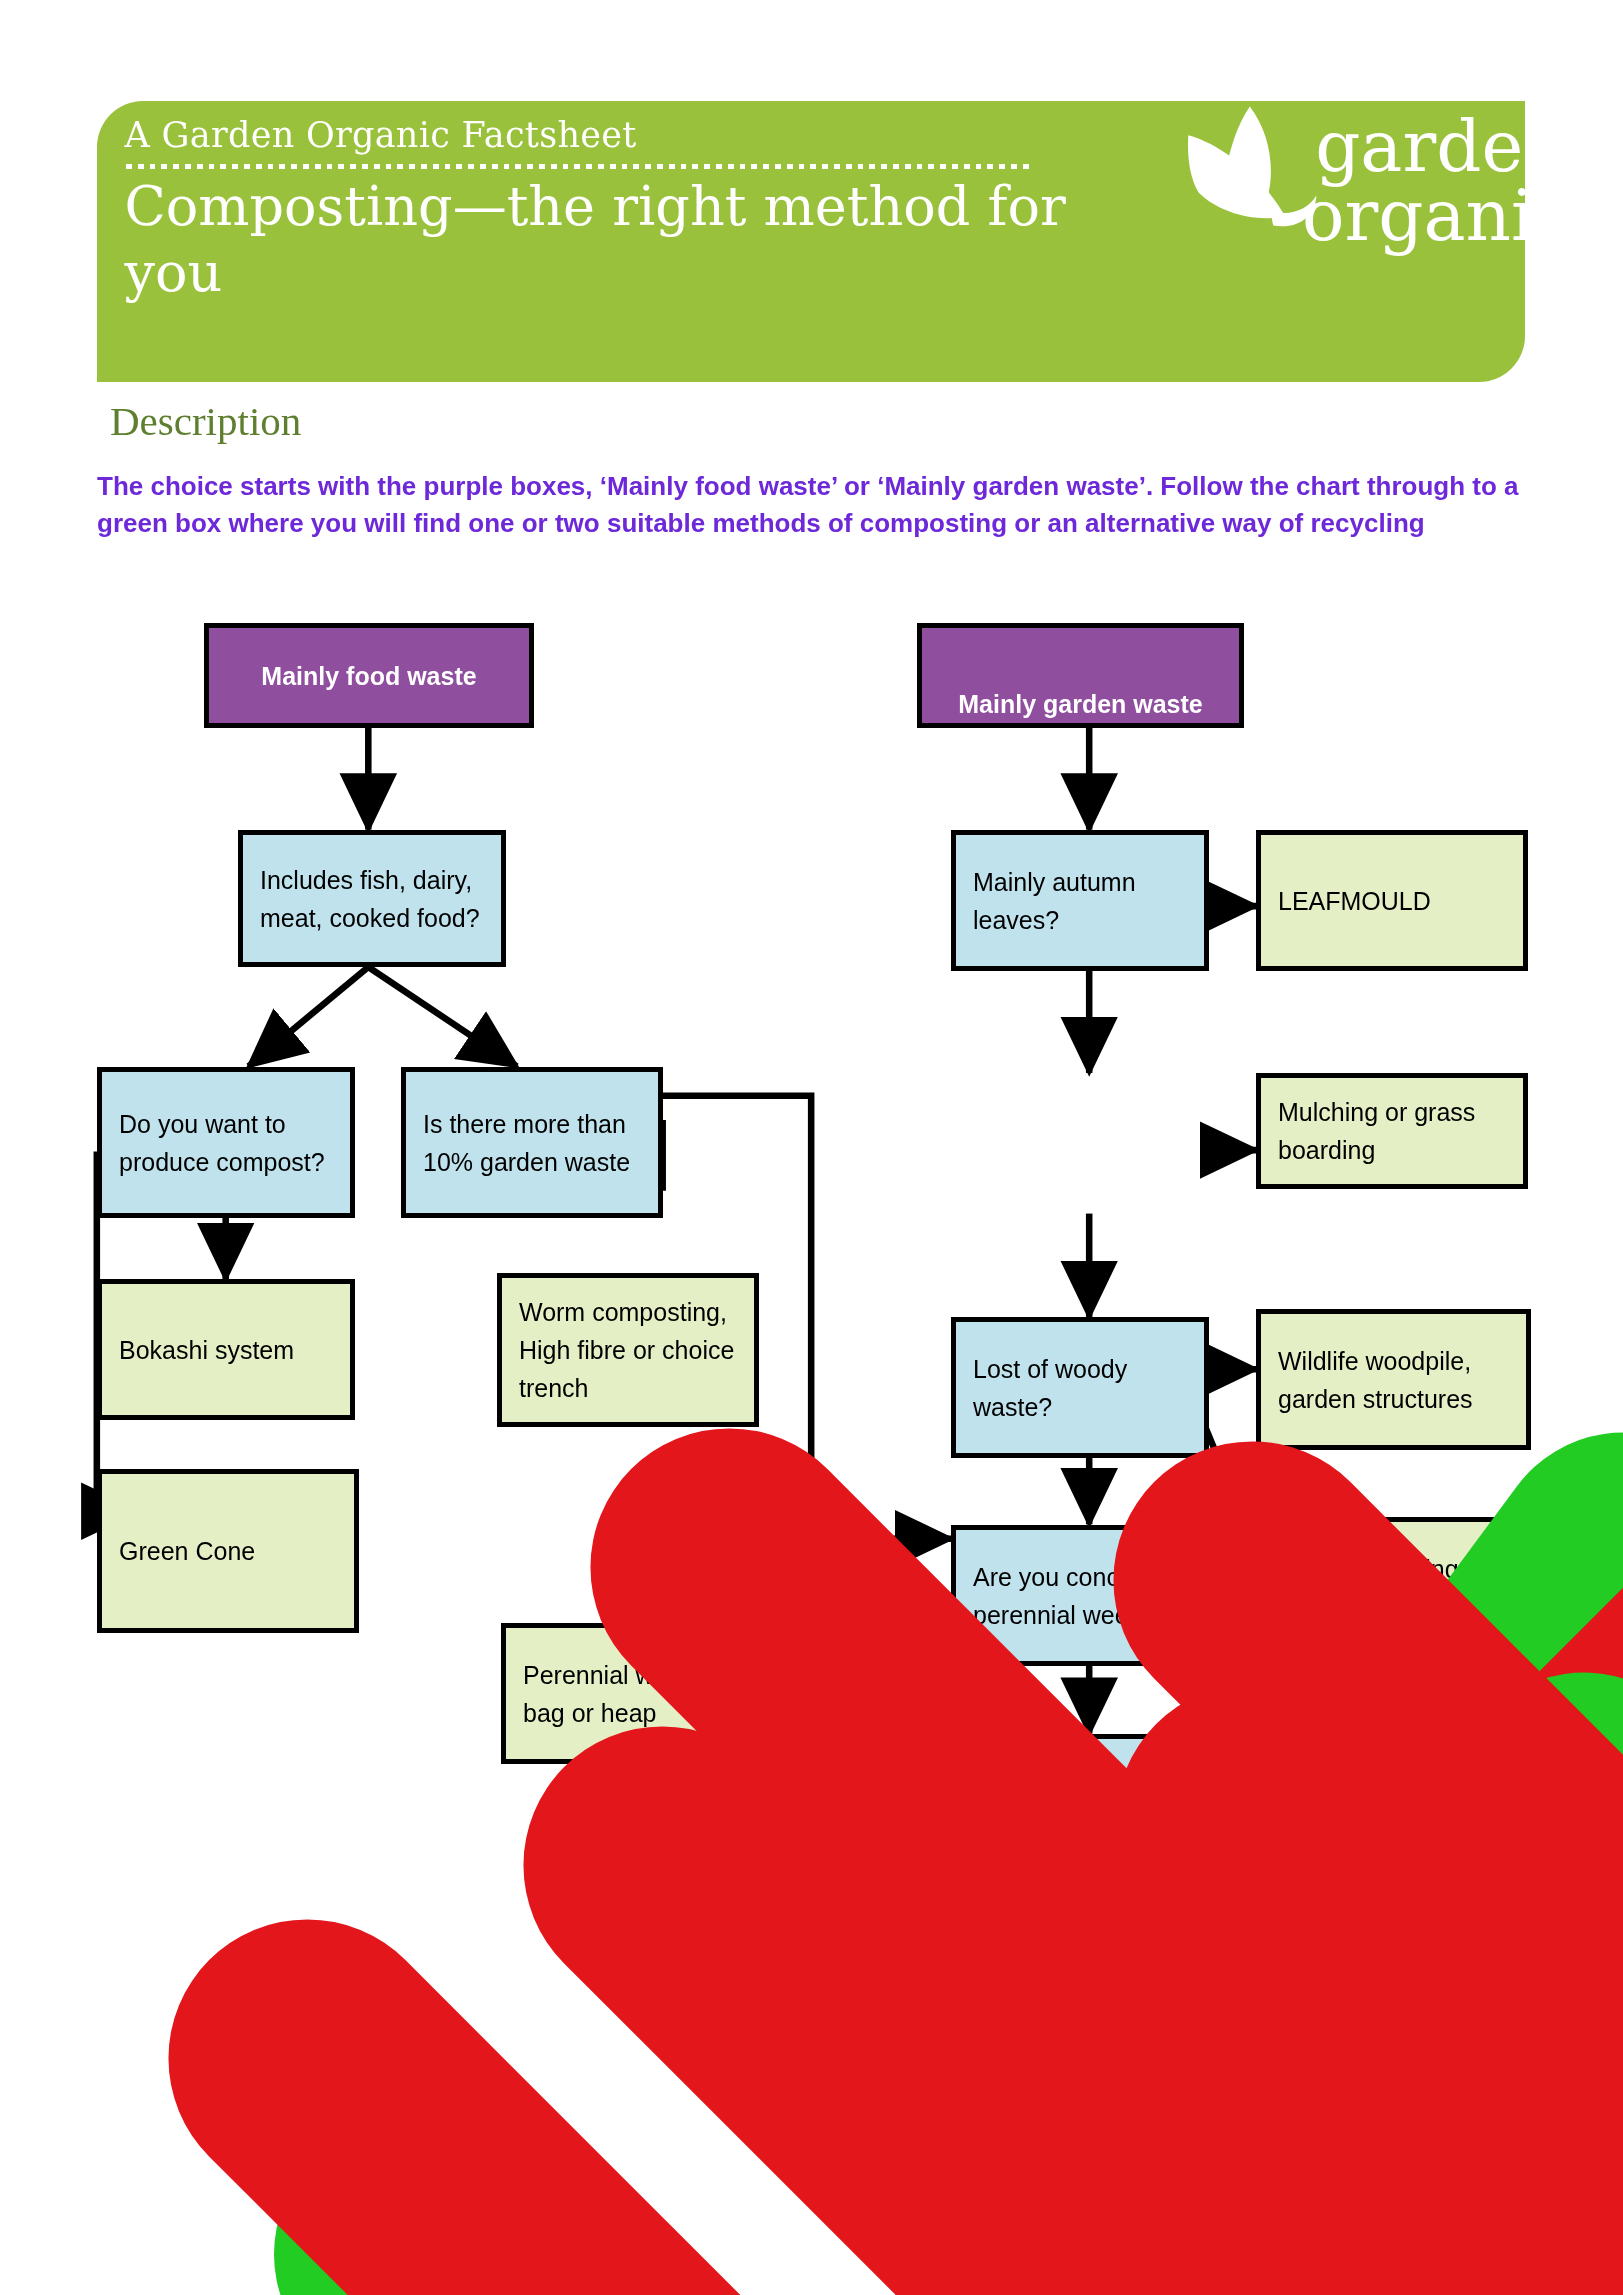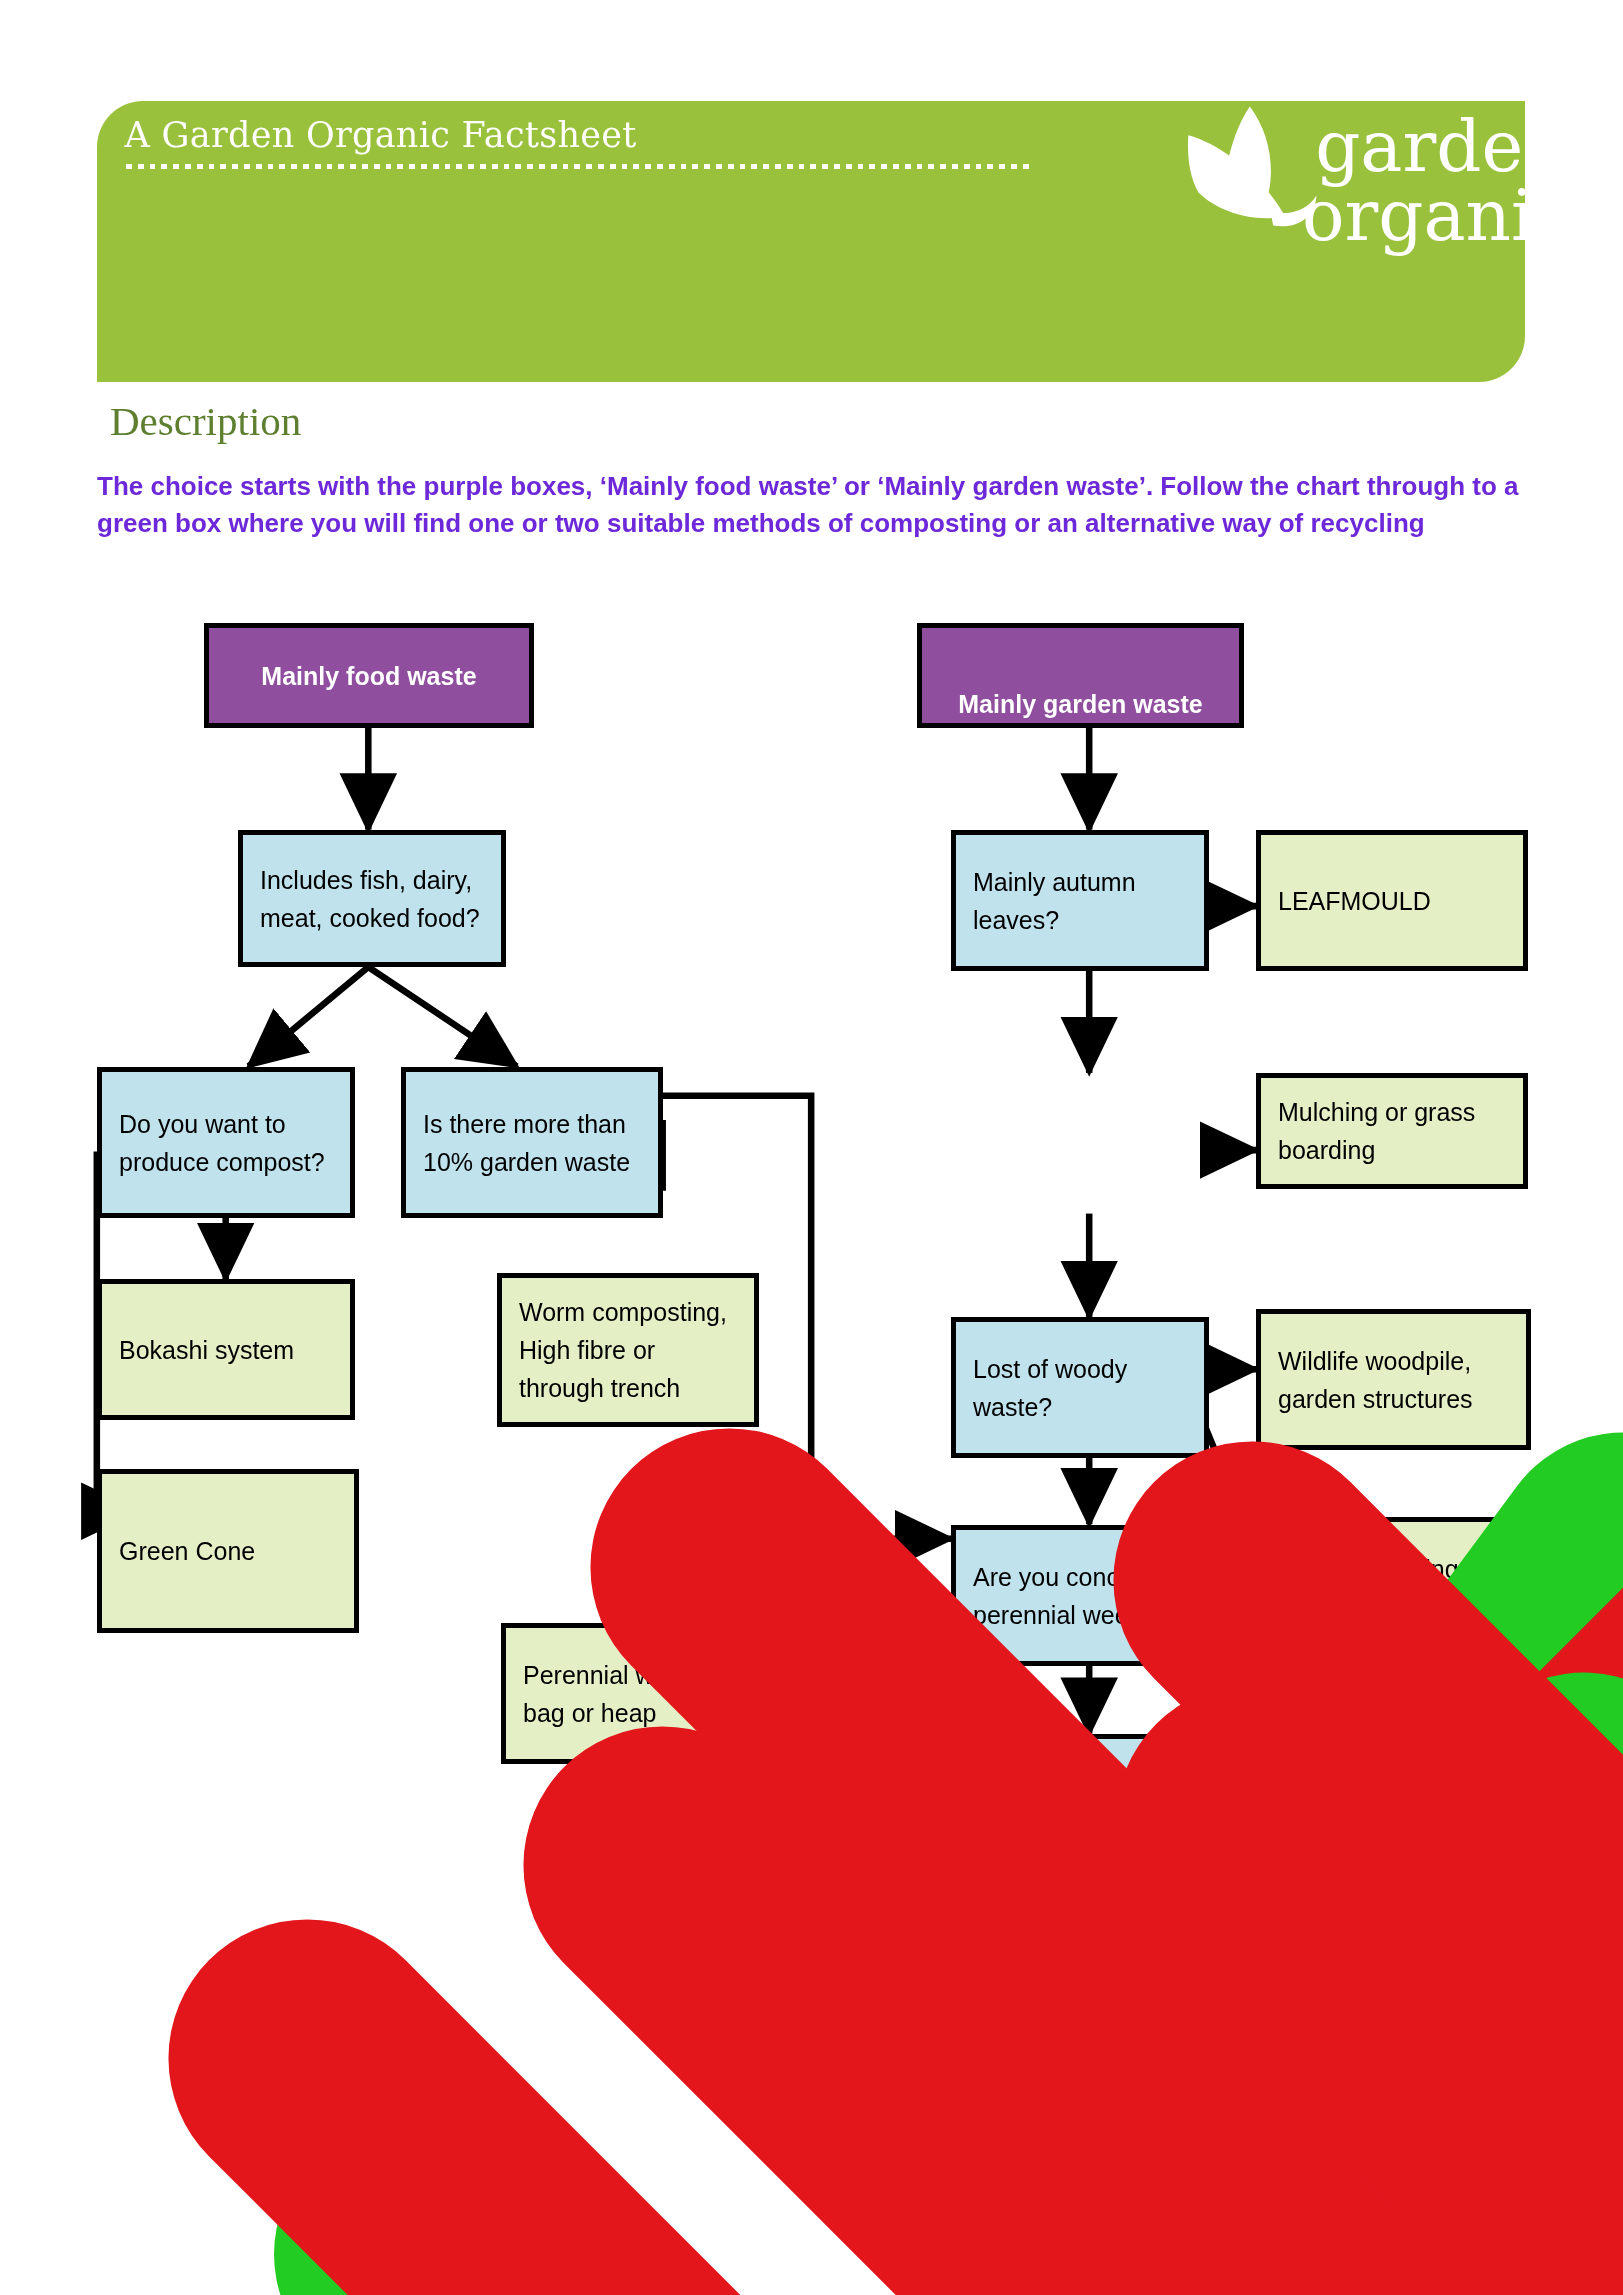--- a/index.html
+++ b/index.html
@@ -53,20 +53,21 @@
 
   .mark{position:absolute;font-weight:bold;pointer-events:none;}
   .tick svg,.cross svg{display:block;}
 </style>
 </head>
 <body>
 
 <div class="banner">
   <div class="banner-kicker">A Garden Organic Factsheet</div>
   <div class="banner-rule"></div>
+  <div class="banner-title">Composting—the right method for you</div>
 
   <div class="logo">
     <svg viewBox="0 0 520 250" xmlns="http://www.w3.org/2000/svg">
       <g fill="#ffffff">
 
         <path d="M96 8 C130 52 138 118 116 168 C100 142 74 120 58 112 C66 70 78 34 96 8 Z"></path>
 
         <path d="M2 52 C54 66 118 118 150 176 C104 186 48 170 18 140 C4 118 0 84 2 52 Z"></path>
 
         <path d="M130 168 C158 176 184 166 198 144 C196 178 168 196 132 190 C130 184 129 176 130 168 Z"></path>
@@ -136,21 +137,21 @@
 
   <div class="node n-blue" style="left:401px;top:1067px;width:262px;height:151px;">
     <span class="txt">Is there more than 10% garden waste</span>
   </div>
 
   <div class="node n-green" style="left:97px;top:1279px;width:258px;height:141px;">
     <span class="txt">Bokashi system</span>
   </div>
 
   <div class="node n-green" style="left:497px;top:1273px;width:262px;height:154px;">
-    <span class="txt">Worm composting, High fibre or through trench</span>
+    <span class="txt">Worm composting, High fibre or choice trench</span>
   </div>
 
   <div class="node n-green" style="left:97px;top:1469px;width:262px;height:164px;">
     <span class="txt">Green Cone</span>
   </div>
 
   <div class="node n-green" style="left:501px;top:1623px;width:262px;height:141px;">
     <span class="txt">Perennial weed bag or heap</span>
   </div>
 

